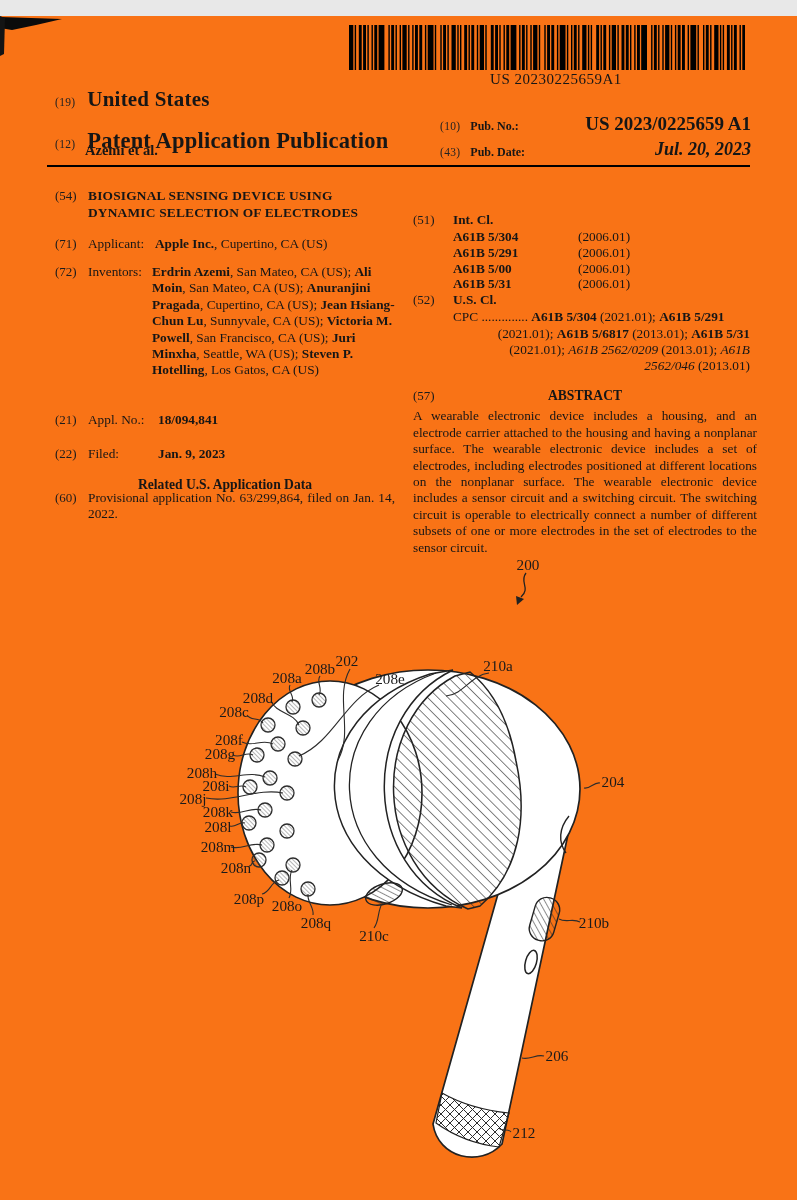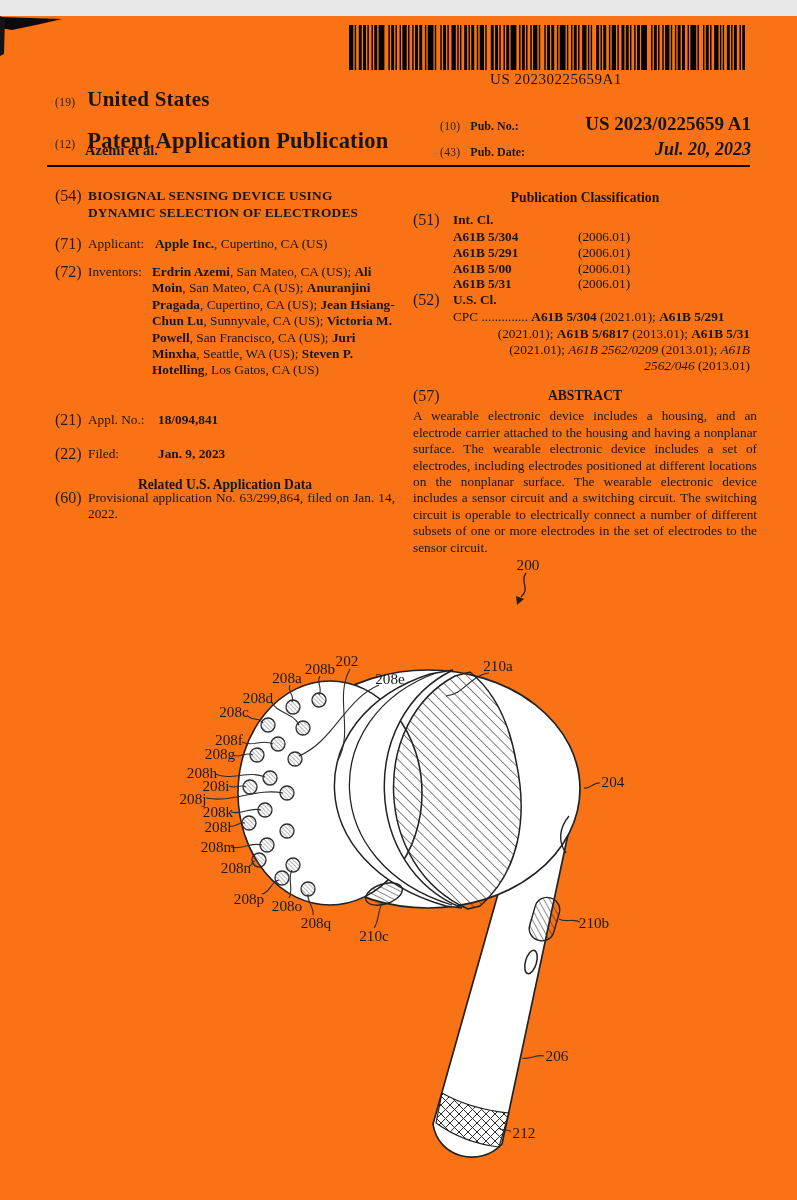--- a/index.html
+++ b/index.html
@@ -14,21 +14,21 @@
   .country{font-size:21px;font-weight:bold;letter-spacing:.2px;}
   .kind{font-size:22.5px;font-weight:bold;letter-spacing:.2px;}
   .authors{font-size:14.5px;font-weight:bold;}
   .pubno-label,.pubdate-label{font-size:12px;font-weight:bold;}
   .pubno-value{font-size:19px;font-weight:bold;}
   .pubdate-value{font-size:18px;font-weight:bold;font-style:italic;}
   .barcode-text{font-size:15px;letter-spacing:.5px;text-align:center;}
   .rule{position:absolute;left:47px;width:703px;border-top:2.2px solid #000;}
   
   .body-text{font-size:13.3px;line-height:16.4px;}
-  .sec-code{position:absolute;left:0;font-size:16px;color:#1c1c1c;}
+  .sec-code{position:absolute;left:0;font-size:13px;color:#1c1c1c;}
   .leftcol-item{position:absolute;left:55px;width:340px;}
   .rightcol{position:absolute;left:413px;width:344px;}
   .title-54{position:absolute;left:33px;width:292px;font-weight:bold;font-size:13.4px;line-height:16.8px;letter-spacing:.2px;}
   .lbl{position:absolute;left:33px;}
   .val{position:absolute;left:100px;}
   .inventors{position:absolute;left:97px;width:246px;}
   .center-b{font-weight:bold;text-align:center;font-size:13.6px;}
   .icrow{position:relative;height:15.7px;}
   .icrow .cls{position:absolute;left:40px;}
   .icrow .ver{position:absolute;left:165px;}
@@ -200,21 +200,20 @@
     <span class="val b" style="left:103px">Jan. 9, 2023</span>
   </div>
 
   <div class="leftcol-item center-b" style="top:461px">Related U.S. Application Data</div>
 
   <div class="leftcol-item body-text" style="top:474px">
     <span class="sec-code">(60)</span>
     <div class="just" style="margin-left:33px;width:307px">Provisional application No. 63/299,864, filed on Jan. 14, 2022.</div>
   </div>
 
-  <div class="rightcol center-b" style="top:174px">Publication Classification</div>
 
   <div class="rightcol body-text" style="top:196px">
     <span class="sec-code">(51)</span>
     <span class="b" style="margin-left:40px">Int. Cl.</span>
     <div id="int-classes" style="margin-top:1px">
         <div class="icrow">
           <span class="cls bi">A61B 5/304</span>
           <span class="ver">(2006.01)</span>
         </div>
         <div class="icrow">

